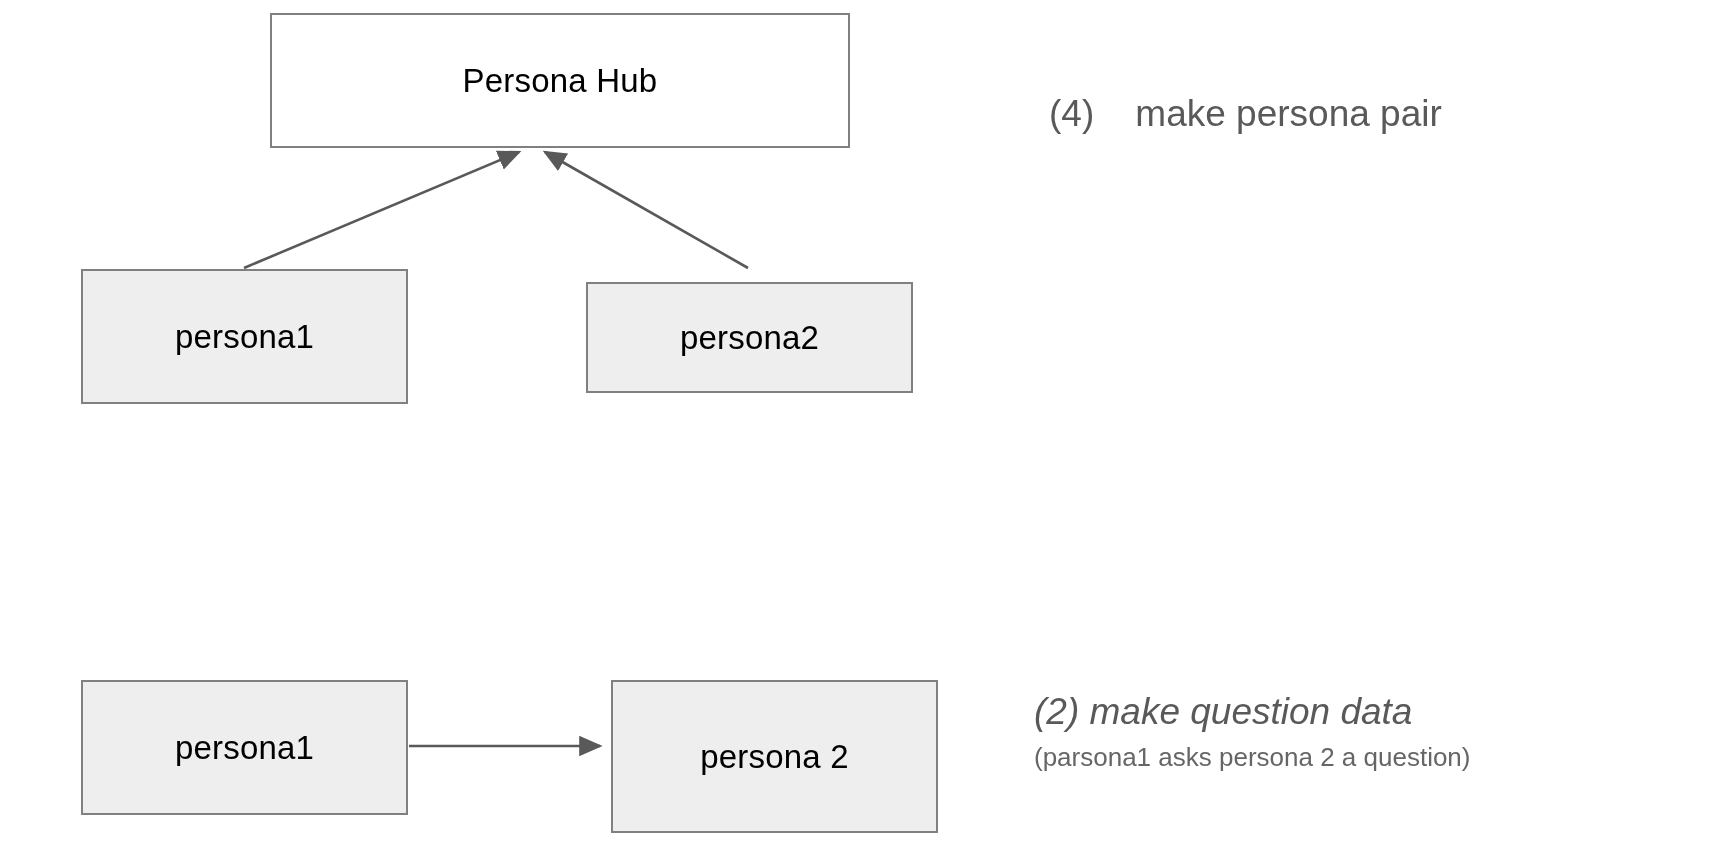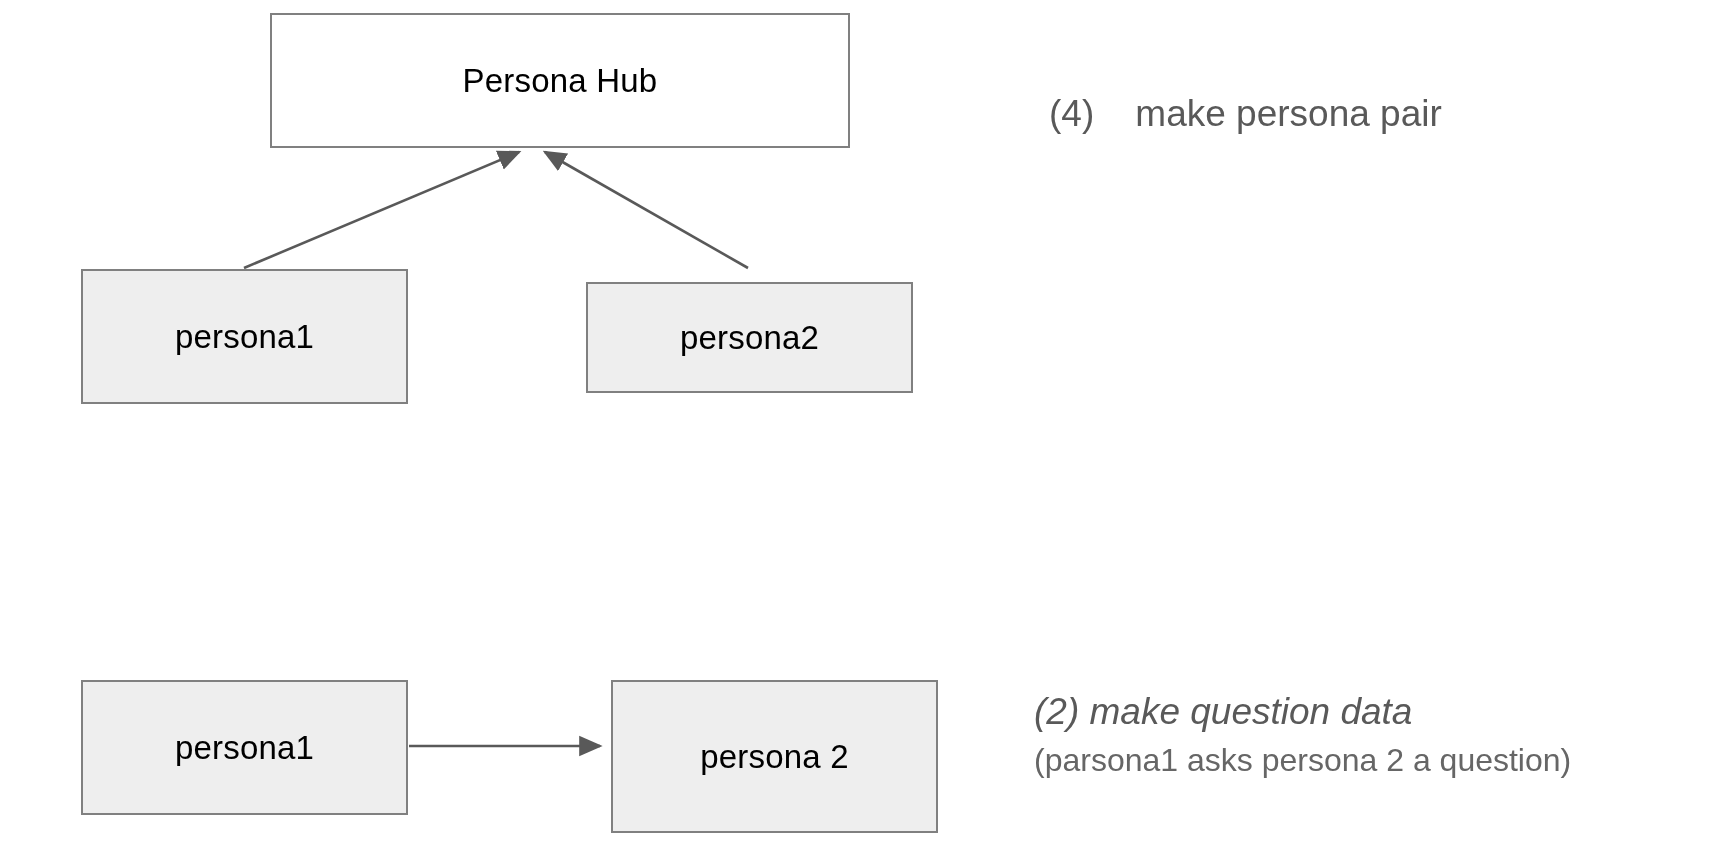--- a/index.html
+++ b/index.html
@@ -90,21 +90,21 @@
   }
   .ann-2-title {
     left: 1034px;
     top: 693px;
     font-size: 37px;
     font-style: italic;
   }
   .ann-2-sub {
     left: 1034px;
     top: 744px;
-    font-size: 32px;
+    font-size: 26px;
     color: #666666;
   }
 </style>
 </head>
 <body>
 
 <div id="canvas">
 
   <svg id="edges" viewBox="0 0 1722 847" width="1722" height="847" xmlns="http://www.w3.org/2000/svg">
     <defs>

